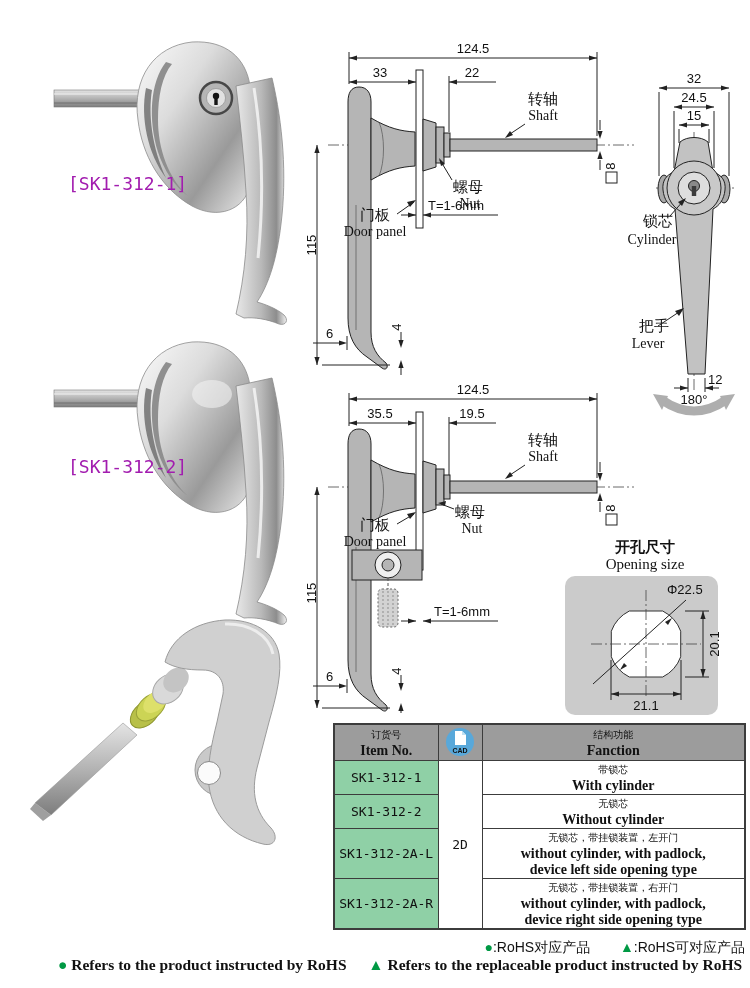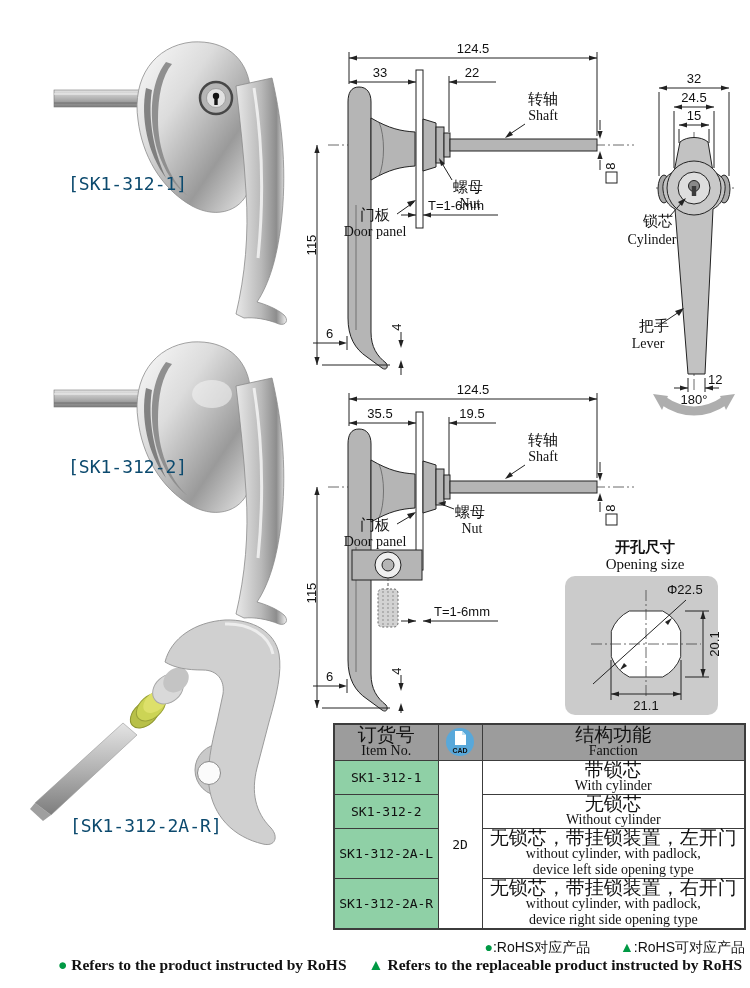--- a/index.html
+++ b/index.html
@@ -1,35 +1,35 @@
 <!DOCTYPE html>
 <html><head>
 <meta charset="utf-8">
 <style>
   html,body{margin:0;padding:0;}
   body{width:750px;height:988px;background:#fff;position:relative;overflow:hidden;
        font-family:"Liberation Sans",sans-serif;color:#111;}
   .abs{position:absolute;}
-  .partlabel{font-family:"DejaVu Sans Mono",monospace;font-size:18px;color:#0c4a6e;letter-spacing:0px;line-height:24px;}
+  .partlabel{font-family:"DejaVu Sans Mono",monospace;font-size:18px;color:#a21caf;letter-spacing:0px;line-height:24px;}
   svg text{font-family:"Liberation Sans",sans-serif;fill:#111;}
   svg text.en{font-family:"Liberation Serif",serif;}
   .dl{stroke:#222;stroke-width:1;fill:none;}
   .thin{stroke:#555;stroke-width:.7;fill:none;}
   .cl{stroke:#444;stroke-width:.8;fill:none;stroke-dasharray:11 3 2 3;}
   .fillg{fill:#b5b5b5;stroke:#222;stroke-width:1;}
   .ar{fill:#222;stroke:none;}
   .dt{font-size:13px;}
   .cjk{font-size:15px;}
   .ent{font-size:14px;}
   
   #spec-table{border-collapse:collapse;table-layout:fixed;border:2px solid #3c3c3c;}
   #spec-table td{border:1px solid #3c3c3c;padding:0;text-align:center;vertical-align:middle;}
   #spec-table .hdr td{background:#9c9c9c;}
-  #spec-table .cn{font-size:19px;line-height:17px;}
-  #spec-table .en{font-family:"Liberation Serif",serif;font-size:14px;line-height:16px;}
+  #spec-table .cn{font-size:10px;line-height:17px;}
+  #spec-table .en{font-family:"Liberation Serif",serif;font-size:14px;line-height:16px;font-weight:bold;}
   #spec-table .item{background:#8fd0a6;font-family:"DejaVu Sans Mono",monospace;font-size:13px;}
   #spec-table .cad2d{font-family:"DejaVu Sans Mono",monospace;font-size:13px;background:#fff;}
   .legend{font-size:14px;}
   .legend .sym,.footer .sym{color:#009944;}
   .footer{font-family:"Liberation Serif",serif;font-size:15.5px;font-weight:bold;}
 </style>
 </head>
 <body>
 
 <svg class="abs" style="left:40px;top:28px;" width="285" height="300" viewBox="0 0 285 300">
@@ -390,21 +390,20 @@
   <g>
     <ellipse cx="143" cy="79" rx="17" ry="13" transform="rotate(-42 143 79)" fill="#d9d9d9" stroke="#a8a8a8"></ellipse>
     <ellipse cx="151" cy="70" rx="14" ry="11" transform="rotate(-42 151 70)" fill="#c4c4c4"></ellipse>
   </g>
   <circle cx="196" cy="160" r="26" fill="#c9c9c9" stroke="#9b9b9b"></circle>
   <path d="M140,52 C146,28 170,12 200,10 C228,9 250,22 254,44 C257,62 252,84 244,112 L232,158 C226,182 230,202 246,218 C254,227 250,237 238,234 C208,227 188,206 184,176 C182,156 186,136 192,112 L198,84 C200,70 192,60 178,60 C162,60 150,58 140,52 Z" fill="#d0d0d0" stroke="#9b9b9b"></path>
   <path d="M200,14 C224,13 244,25 248,44" stroke="#efefef" stroke-width="3" fill="none" opacity=".9"></path>
   <circle cx="184" cy="163" r="11.5" fill="#fbfbfb" stroke="#8a8a8a"></circle>
 </svg>
 <div class="abs partlabel" style="left:70px;top:814px;">
-  <div>[SK1-312-2A-R]</div>
 </div>
 
 <table id="spec-table" class="abs" style="left:333px;top:723px;width:411px;">
   <colgroup>
       <col style="width:104px">
       <col style="width:44px">
       <col style="width:263px">
     </colgroup>
   <tbody>
       <tr class="hdr" style="height:36px;">

